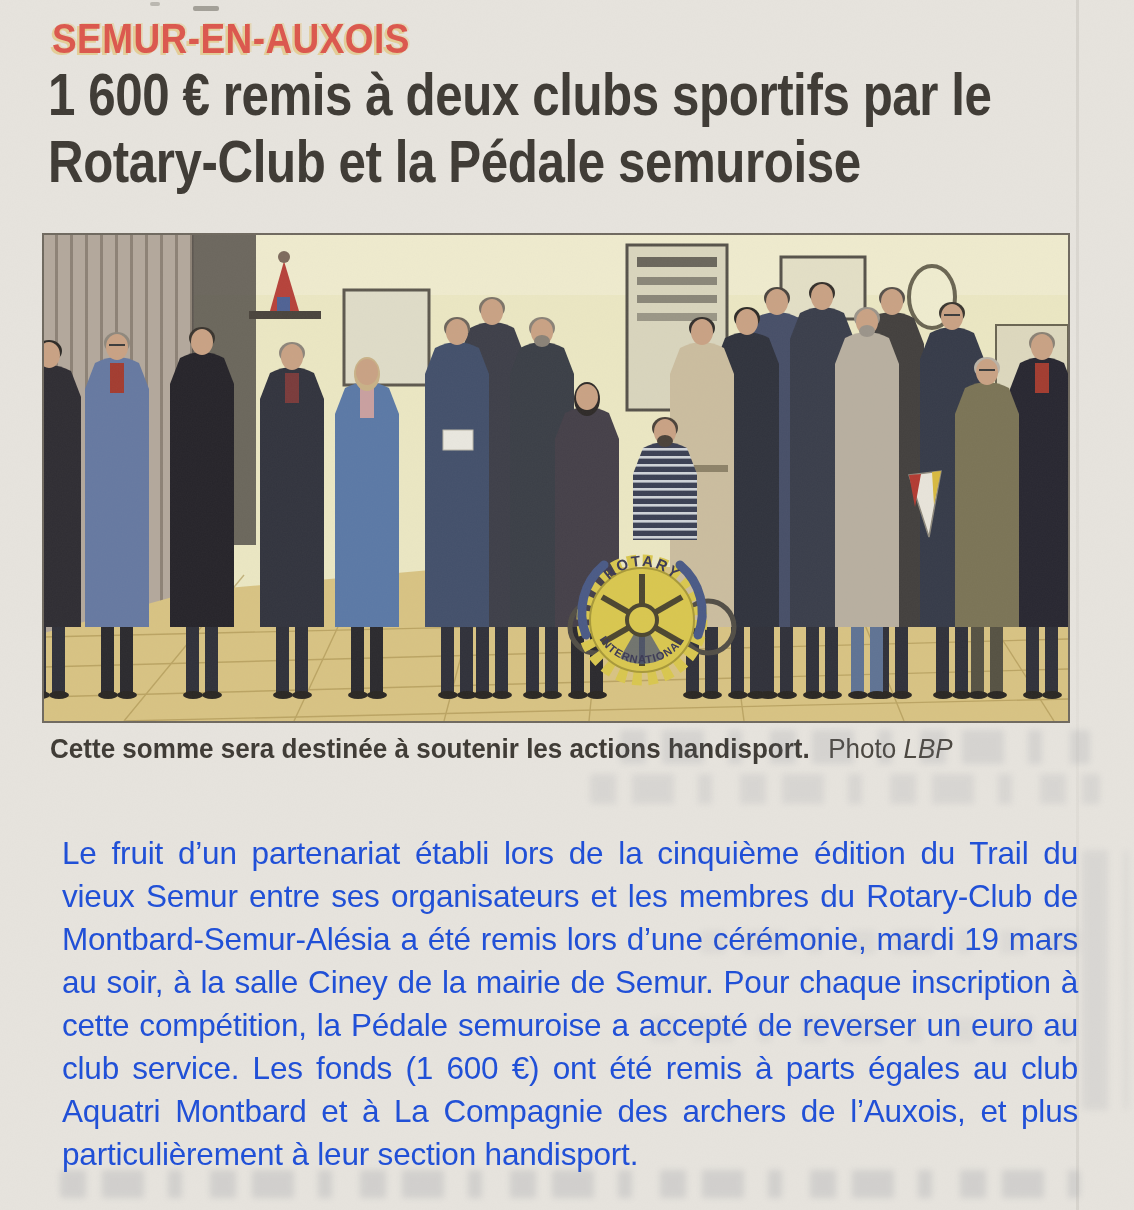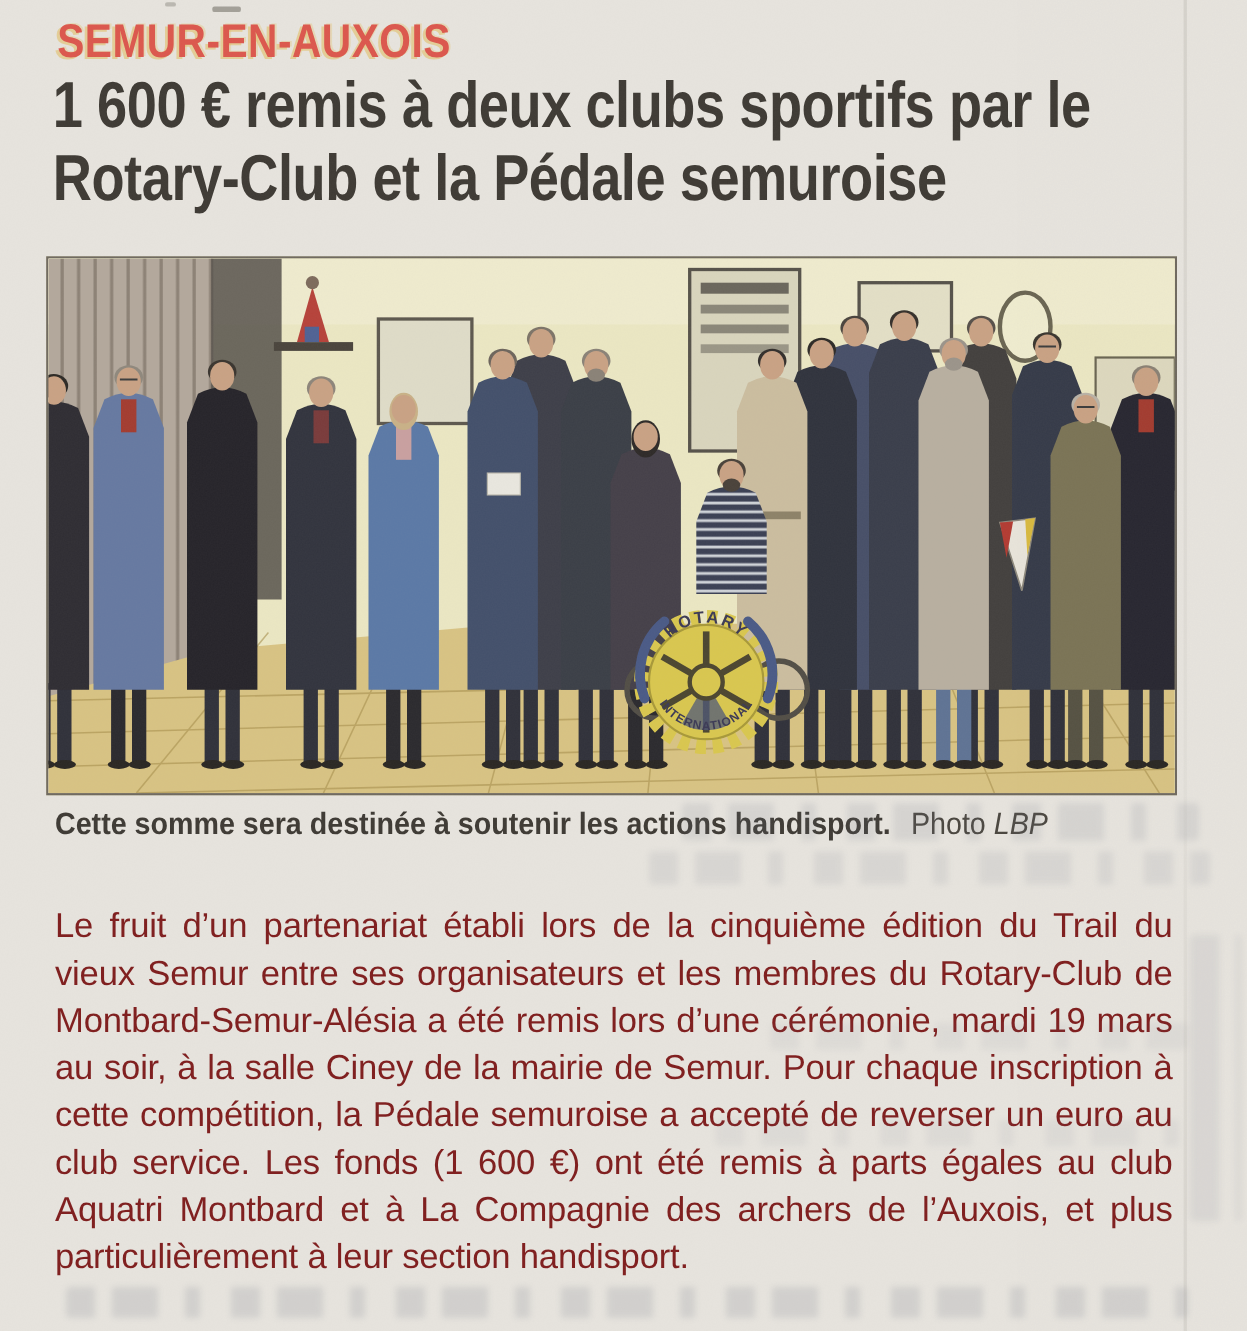--- a/index.html
+++ b/index.html
@@ -30,22 +30,22 @@
   }
   .photo-frame svg{display:block;}
   .caption{
     position:absolute;left:50px;top:733px;margin:0;white-space:nowrap;
     font-size:28px;color:#3e3a34;transform:scaleX(.93);transform-origin:0 0;
   }
   .cap-bold{font-weight:700;}
   .cap-label{margin-left:12px;font-weight:400;color:#4a463f;}
   .cap-name{font-style:italic;color:#4a463f;}
   .body-text{
-    position:absolute;left:50px;top:820px;width:1016px;margin:0;
-    font-size:31.5px;line-height:43px;color:#7f1d1d;letter-spacing:-.2px;
+    position:absolute;left:50px;top:820px;width:1016px;margin:12px;
+    font-size:31.5px;line-height:43px;color:#1d4ed8;letter-spacing:-.2px;
     text-align:justify;
   }
   .ghost{
     position:absolute;border-radius:4px;filter:blur(3px);
     background:repeating-linear-gradient(90deg,
       #6a7080 0 26px, transparent 26px 42px,
       #6a7080 42px 84px, transparent 84px 108px,
       #6a7080 108px 122px, transparent 122px 150px);
   }
   .noise{position:absolute;left:0;top:0;pointer-events:none;}

